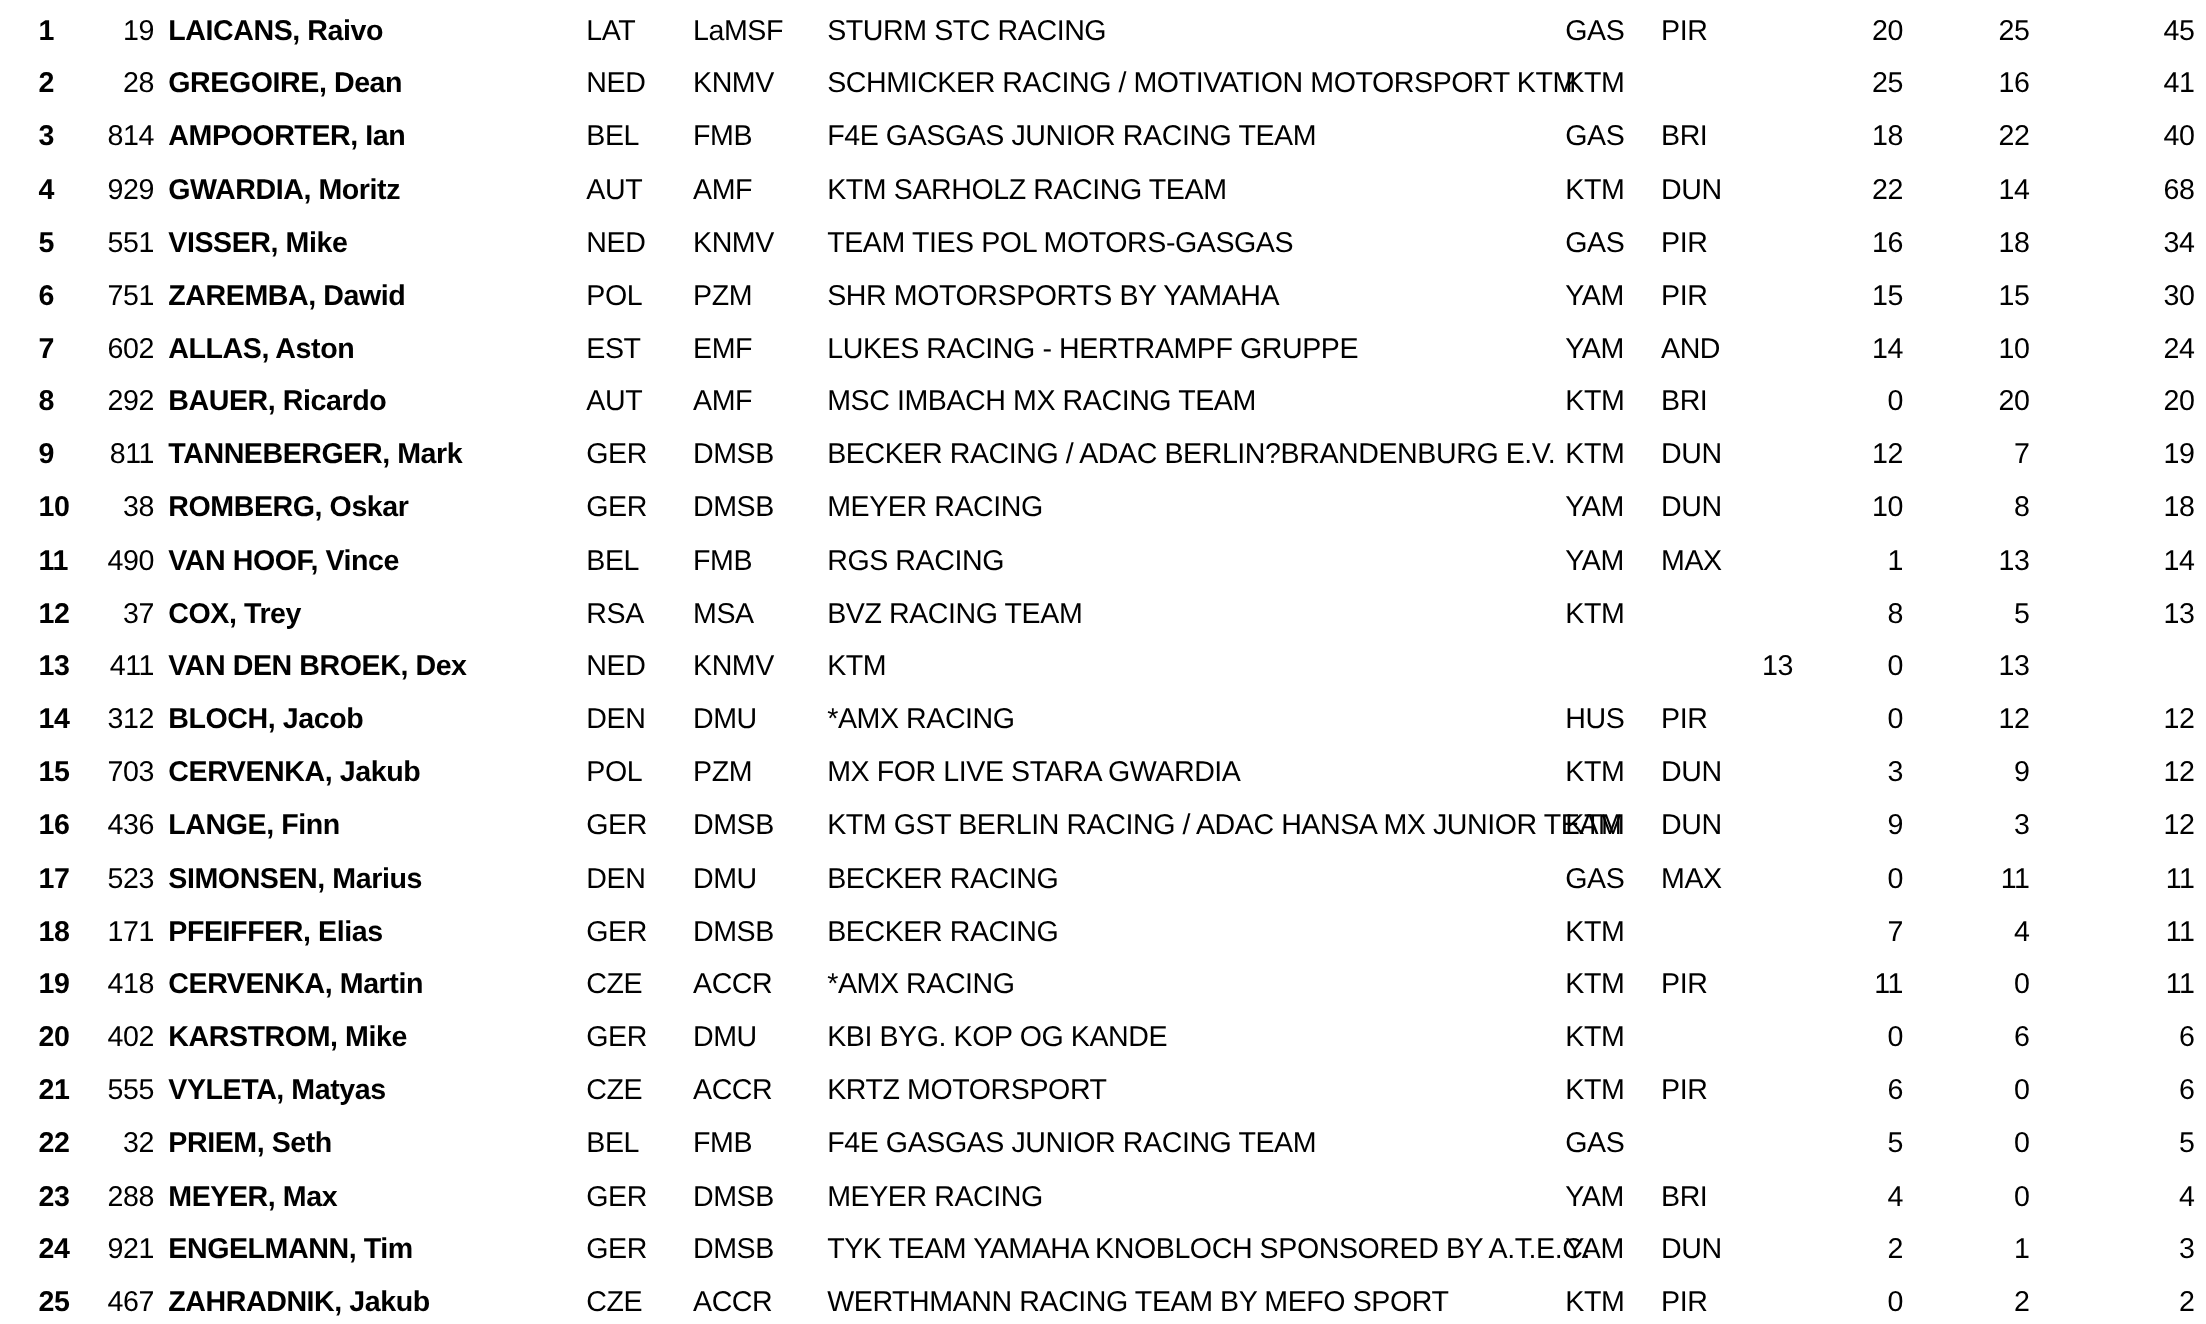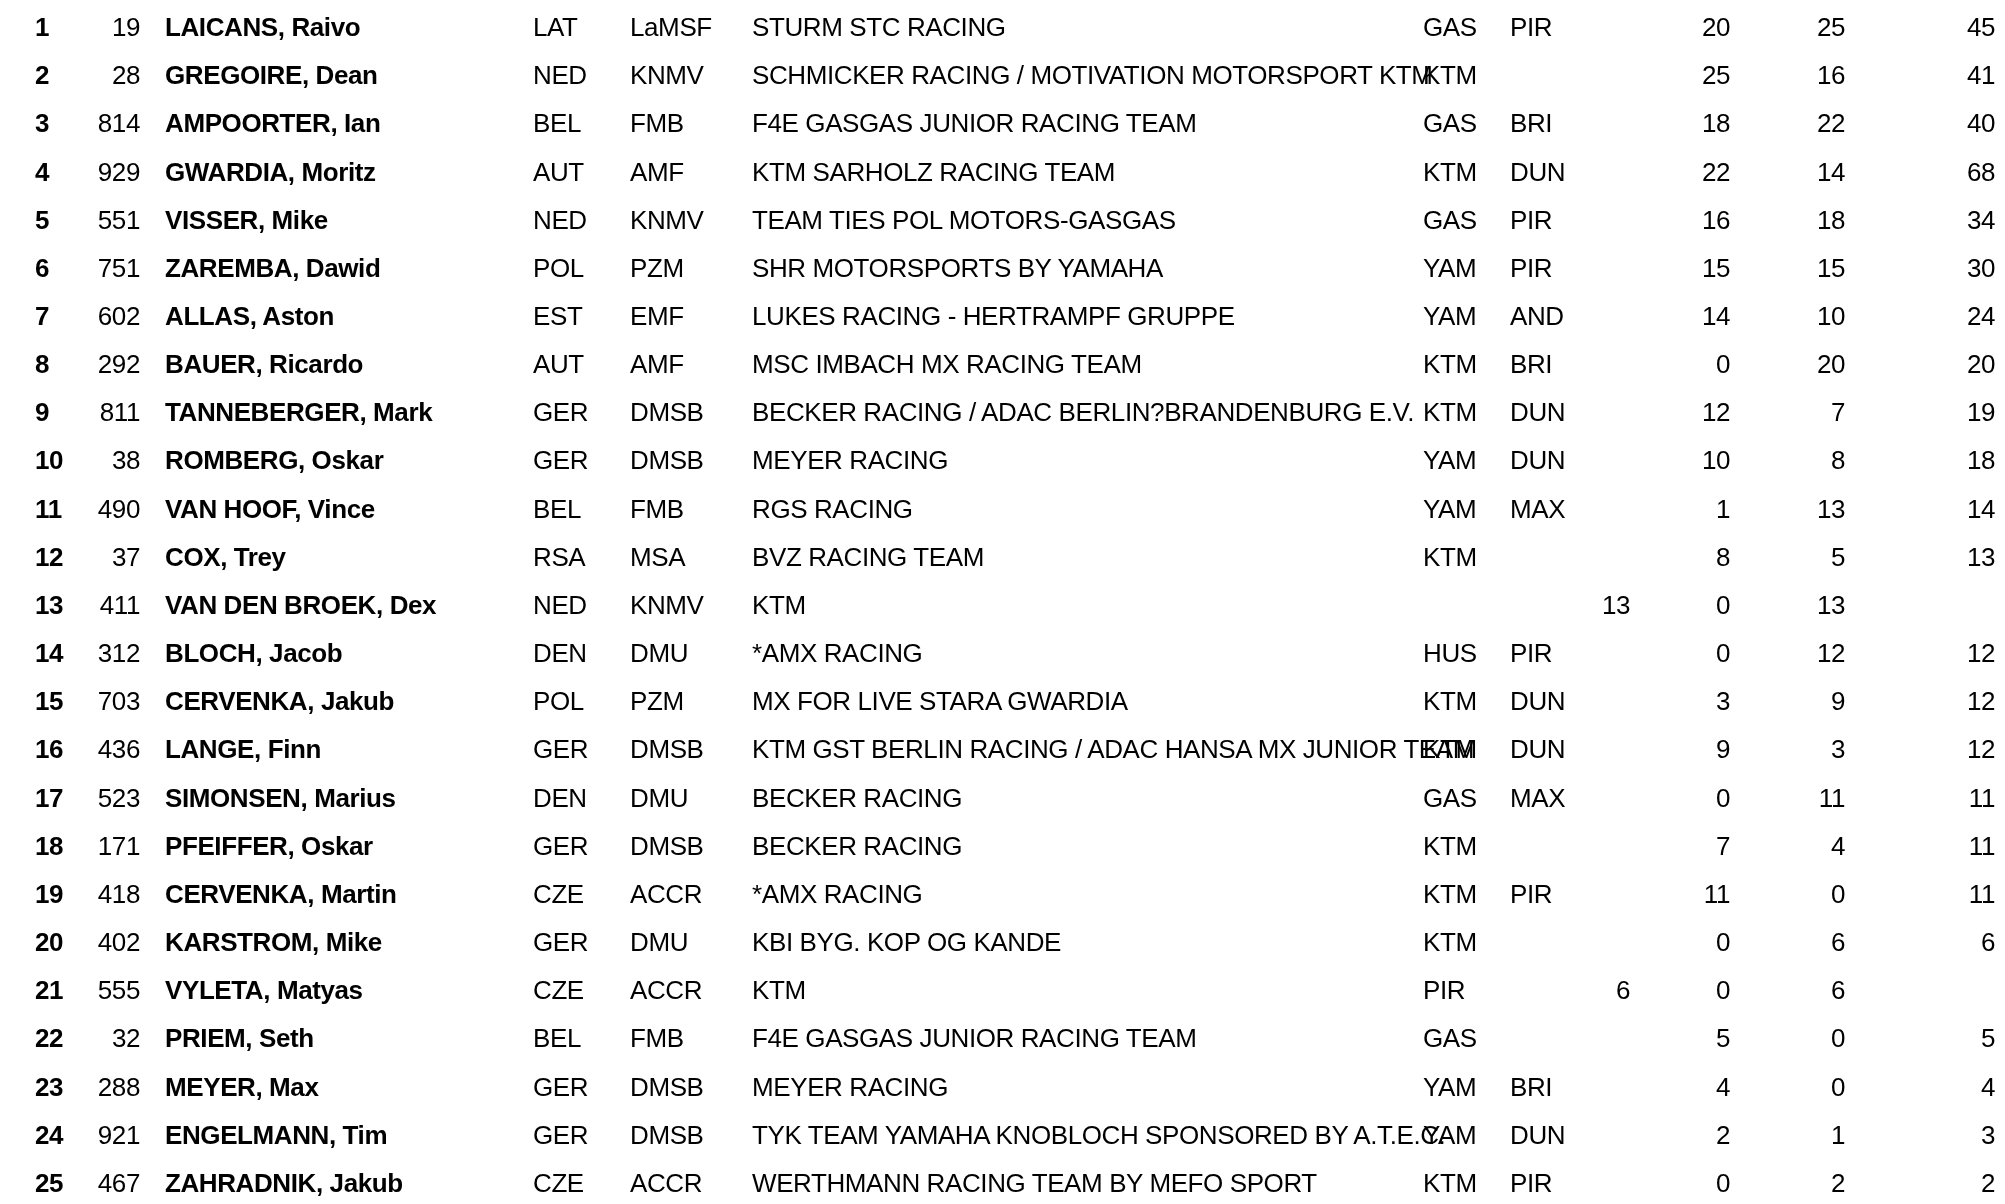--- a/index.html
+++ b/index.html
@@ -34,21 +34,21 @@
   }
   .c-position {
     text-align: left;
     padding-left: 35px;
     font-weight: bold;
   }
   .c-number {
     text-align: right;
   }
   .c-name {
-    padding-left: 25px;
+    padding-left: 13px;
     font-weight: bold;
   }
   .c-country, .c-federation, .c-team, .c-bike, .c-tire {
     text-align: left;
   }
   .c-moto1_points, .c-moto2_points, .c-total_points {
     text-align: right;
   }
 </style>
 </head>
@@ -272,21 +272,21 @@
         <div class="cell c-team">BECKER RACING</div>
         <div class="cell c-bike">GAS</div>
         <div class="cell c-tire">MAX</div>
         <div class="cell c-moto1_points">0</div>
         <div class="cell c-moto2_points">11</div>
         <div class="cell c-total_points">11</div>
       </div>
       <div class="row">
         <div class="cell c-position">18</div>
         <div class="cell c-number">171</div>
-        <div class="cell c-name">PFEIFFER, Oskar</div>
+        <div class="cell c-name">PFEIFFER, Elias</div>
         <div class="cell c-country">GER</div>
         <div class="cell c-federation">DMSB</div>
         <div class="cell c-team">BECKER RACING</div>
         <div class="cell c-bike">KTM</div>
         <div class="cell c-tire"></div>
         <div class="cell c-moto1_points">7</div>
         <div class="cell c-moto2_points">4</div>
         <div class="cell c-total_points">11</div>
       </div>
       <div class="row">
@@ -314,20 +314,21 @@
         <div class="cell c-moto1_points">0</div>
         <div class="cell c-moto2_points">6</div>
         <div class="cell c-total_points">6</div>
       </div>
       <div class="row">
         <div class="cell c-position">21</div>
         <div class="cell c-number">555</div>
         <div class="cell c-name">VYLETA, Matyas</div>
         <div class="cell c-country">CZE</div>
         <div class="cell c-federation">ACCR</div>
+        <div class="cell c-team">KRTZ MOTORSPORT</div>
         <div class="cell c-bike">KTM</div>
         <div class="cell c-tire">PIR</div>
         <div class="cell c-moto1_points">6</div>
         <div class="cell c-moto2_points">0</div>
         <div class="cell c-total_points">6</div>
       </div>
       <div class="row">
         <div class="cell c-position">22</div>
         <div class="cell c-number">32</div>
         <div class="cell c-name">PRIEM, Seth</div>

